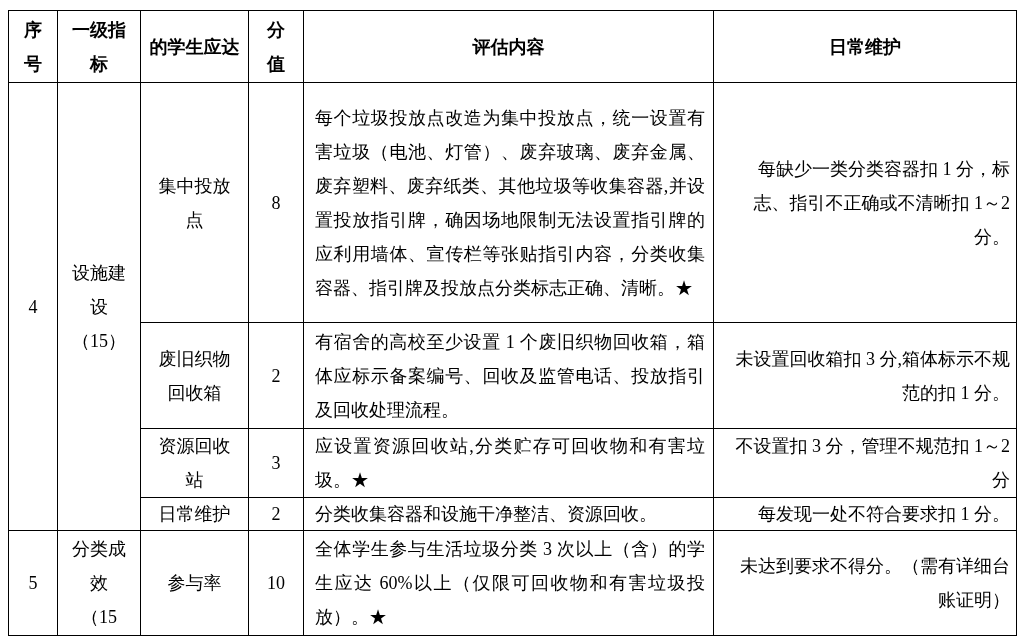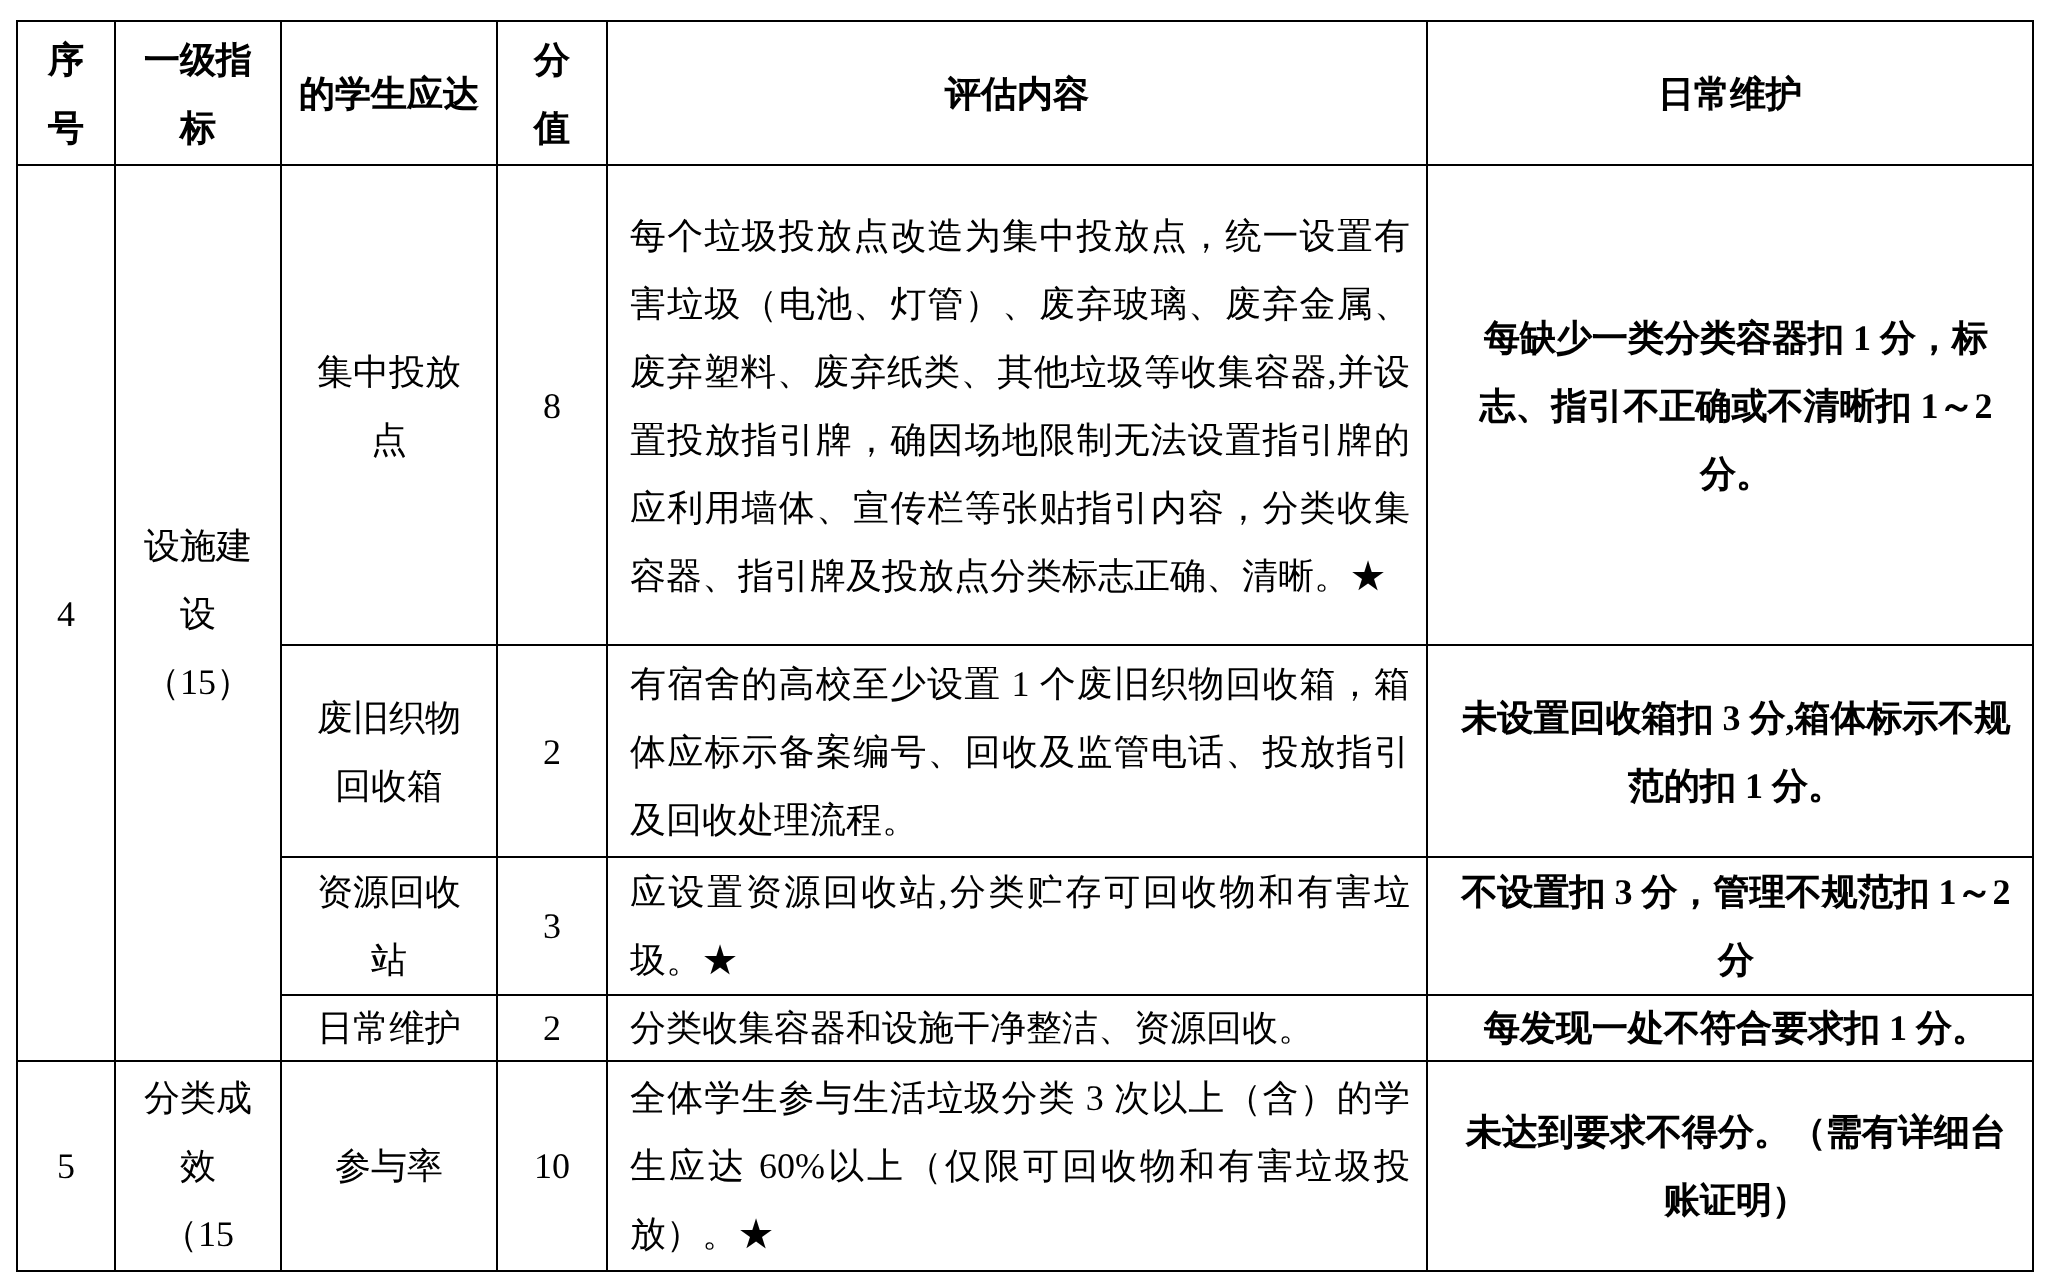--- a/index.html
+++ b/index.html
@@ -53,23 +53,22 @@
     text-align: center;
   }
   .pre {
     white-space: pre-line;
   }
   td.content {
     text-align: justify;
     padding: 0 8px 0 11px;
   }
   td.standard {
-    text-align: center;
+    text-align: right;
     padding: 0 6px 0 12px;
-    font-weight: bold;
   }
   tr.r4 td {
     line-height: 32px;
   }
 </style>
 </head>
 <body>
 
 <div class="page">
   <table class="eval-table">

